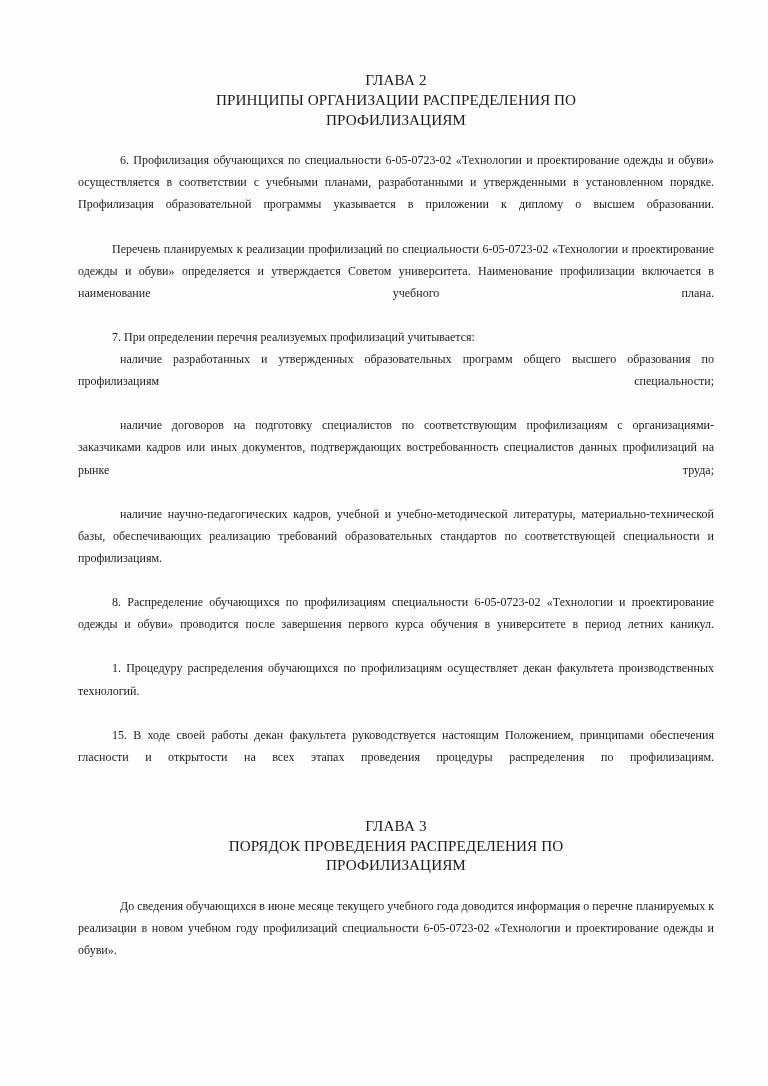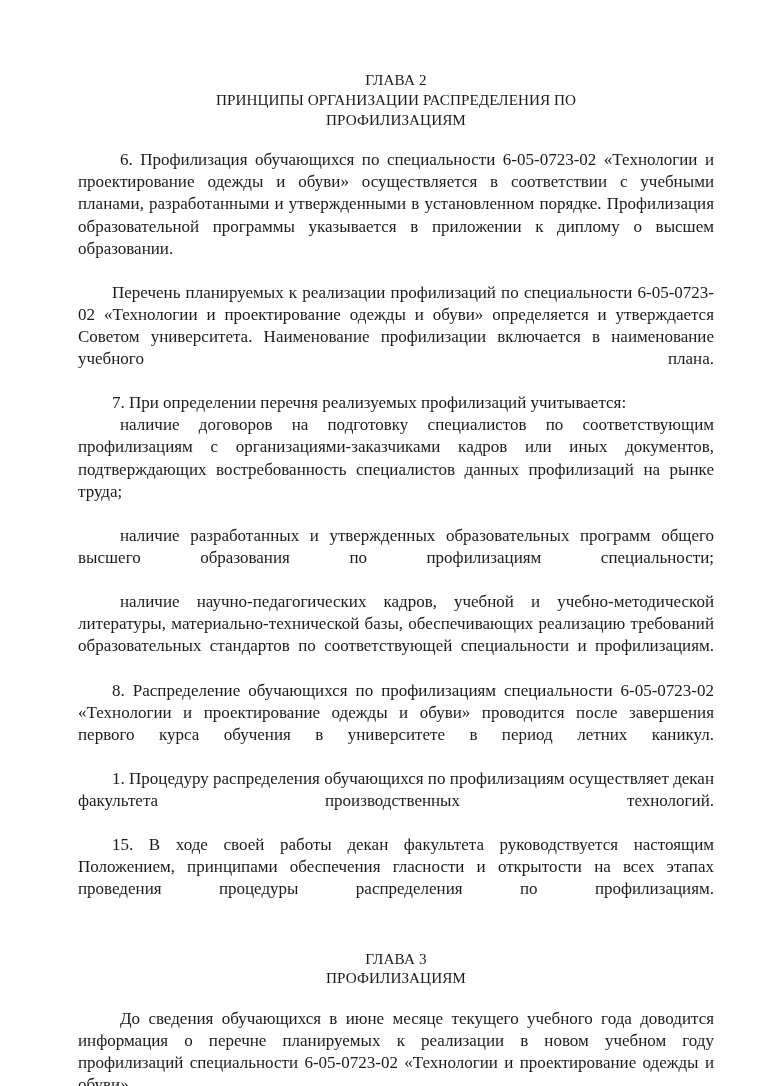--- a/index.html
+++ b/index.html
@@ -47,21 +47,21 @@
     letter-spacing: 0.05px;
   }
 
   .chapter-2 { margin-top: 0px; }
   .chapter-3 { margin-top: 26px; }
 
   
   .para {
     text-align: justify;
     text-justify: inter-word;
-    font-size: 17px;
+    font-size: 12px;
     line-height: 22.1px;
     margin: 0;
     hyphens: none;
   }
   .para.indent {
     text-indent: 34px;
   }
   .para.indent-wide {
     text-indent: 42px;
   }
@@ -90,29 +90,30 @@
       <span class="chapter-label">ГЛАВА 2</span>
       <span class="chapter-title-line">ПРИНЦИПЫ ОРГАНИЗАЦИИ РАСПРЕДЕЛЕНИЯ ПО</span>
       <span class="chapter-title-line">ПРОФИЛИЗАЦИЯМ</span>
     </div>
 
     <div class="gap-after-head"></div>
 
     <p class="para indent-wide">6.  Профилизация  обучающихся      по  специальности      6-05-0723-02 «Технологии   и   проектирование   одежды   и   обуви»   осуществляется   в соответствии  с  учебными  планами,  разработанными  и  утвержденными  в установленном     порядке.     Профилизация     образовательной     программы указывается в приложении к диплому о высшем образовании.</p>
     <p class="para indent">Перечень  планируемых к реализации профилизаций по специальности 6-05-0723-02 «Технологии и проектирование одежды и обуви» определяется и утверждается     Советом     университета.     Наименование     профилизации включается в наименование учебного плана.</p>
     <p class="para indent noafter">7. При определении перечня реализуемых профилизаций учитывается:</p>
+    <p class="para indent-wide">наличие    разработанных  и  утвержденных  образовательных  программ общего высшего образования по профилизациям специальности;</p>
     <p class="para indent-wide">наличие  договоров  на  подготовку  специалистов  по  соответствующим профилизациям с организациями-заказчиками кадров или иных документов, подтверждающих  востребованность  специалистов  данных  профилизаций  на рынке труда;</p>
-    <p class="para indent-wide">наличие    разработанных  и  утвержденных  образовательных  программ общего высшего образования по профилизациям специальности;</p>
     <p class="para indent-wide">наличие научно-педагогических кадров, учебной и учебно-методической литературы,  материально-технической  базы,  обеспечивающих  реализацию требований образовательных стандартов по соответствующей специальности и профилизациям.</p>
     <p class="para indent">8. Распределение  обучающихся по профилизациям  специальности 6-05-0723-02 «Технологии и проектирование одежды и обуви» проводится после завершения первого курса обучения в университете в период летних каникул.</p>
     <p class="para indent">1.     Процедуру     распределения     обучающихся     по     профилизациям осуществляет декан факультета производственных технологий.</p>
     <p class="para indent">15. В ходе своей работы декан факультета руководствуется настоящим Положением, принципами обеспечения гласности и открытости на всех этапах проведения процедуры распределения по профилизациям.</p>
 
     <div class="chapter-block chapter-3">
       <span class="chapter-label">ГЛАВА 3</span>
+      <span class="chapter-title-line">ПОРЯДОК ПРОВЕДЕНИЯ РАСПРЕДЕЛЕНИЯ ПО</span>
       <span class="chapter-title-line">ПРОФИЛИЗАЦИЯМ</span>
     </div>
 
     <div class="gap-after-head"></div>
 
     <p class="para indent-wide">До  сведения  обучающихся  в  июне  месяце  текущего  учебного  года доводится информация о перечне планируемых к реализации в новом учебном году     профилизаций     специальности     6-05-0723-02     «Технологии     и проектирование одежды и обуви».</p>
 
   </div>
 </div>
 

